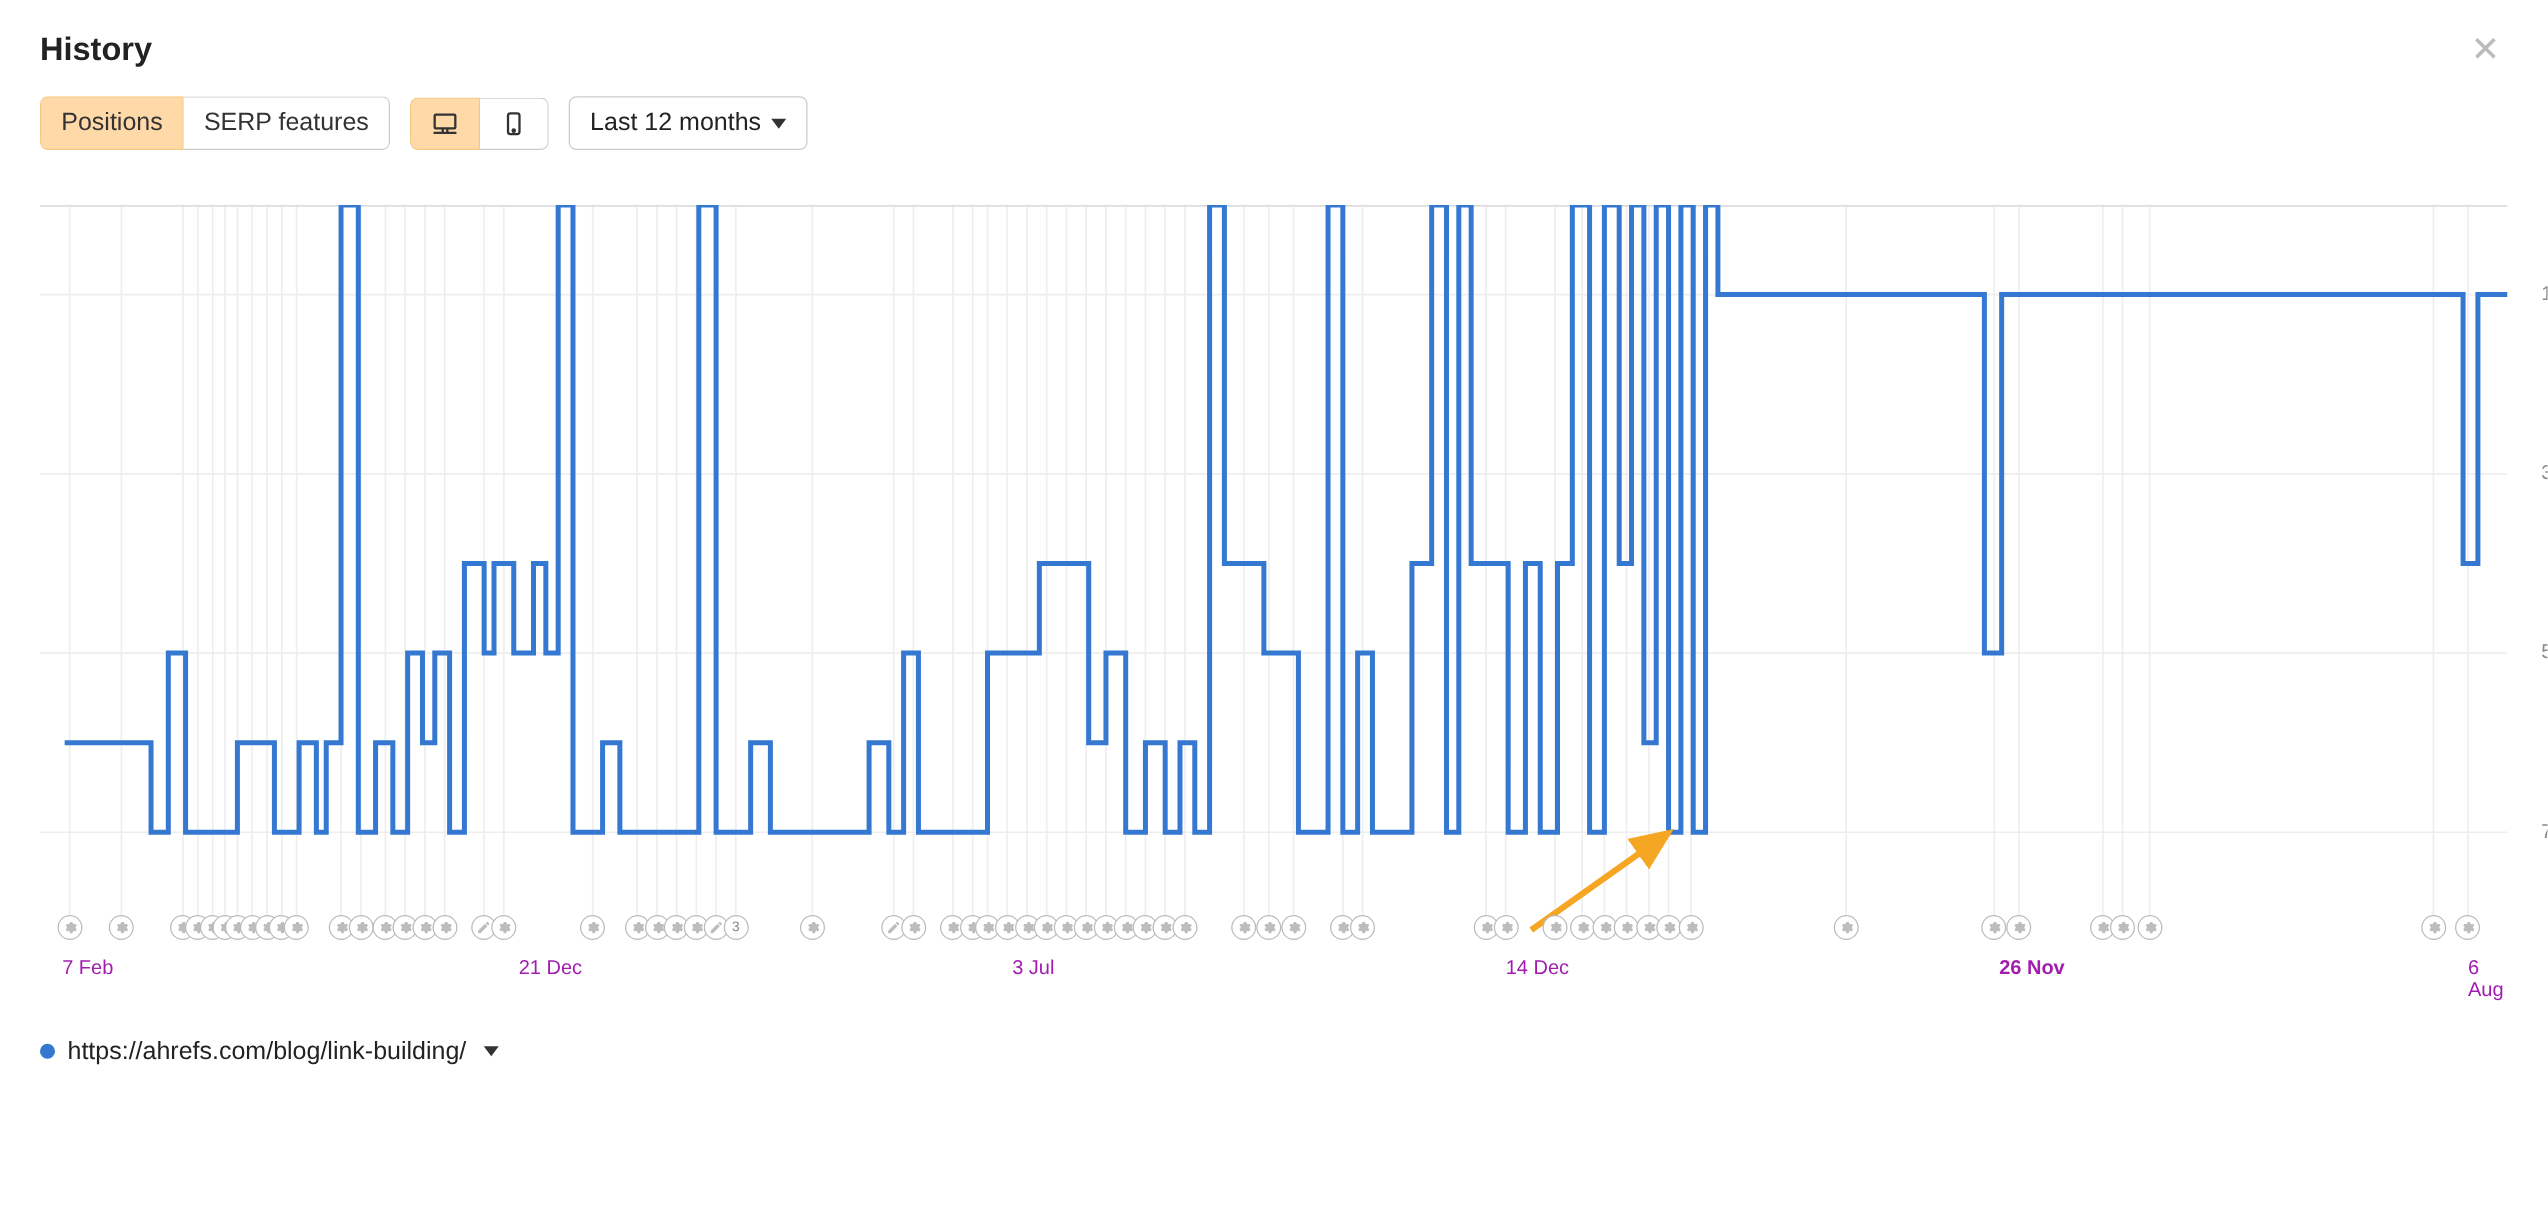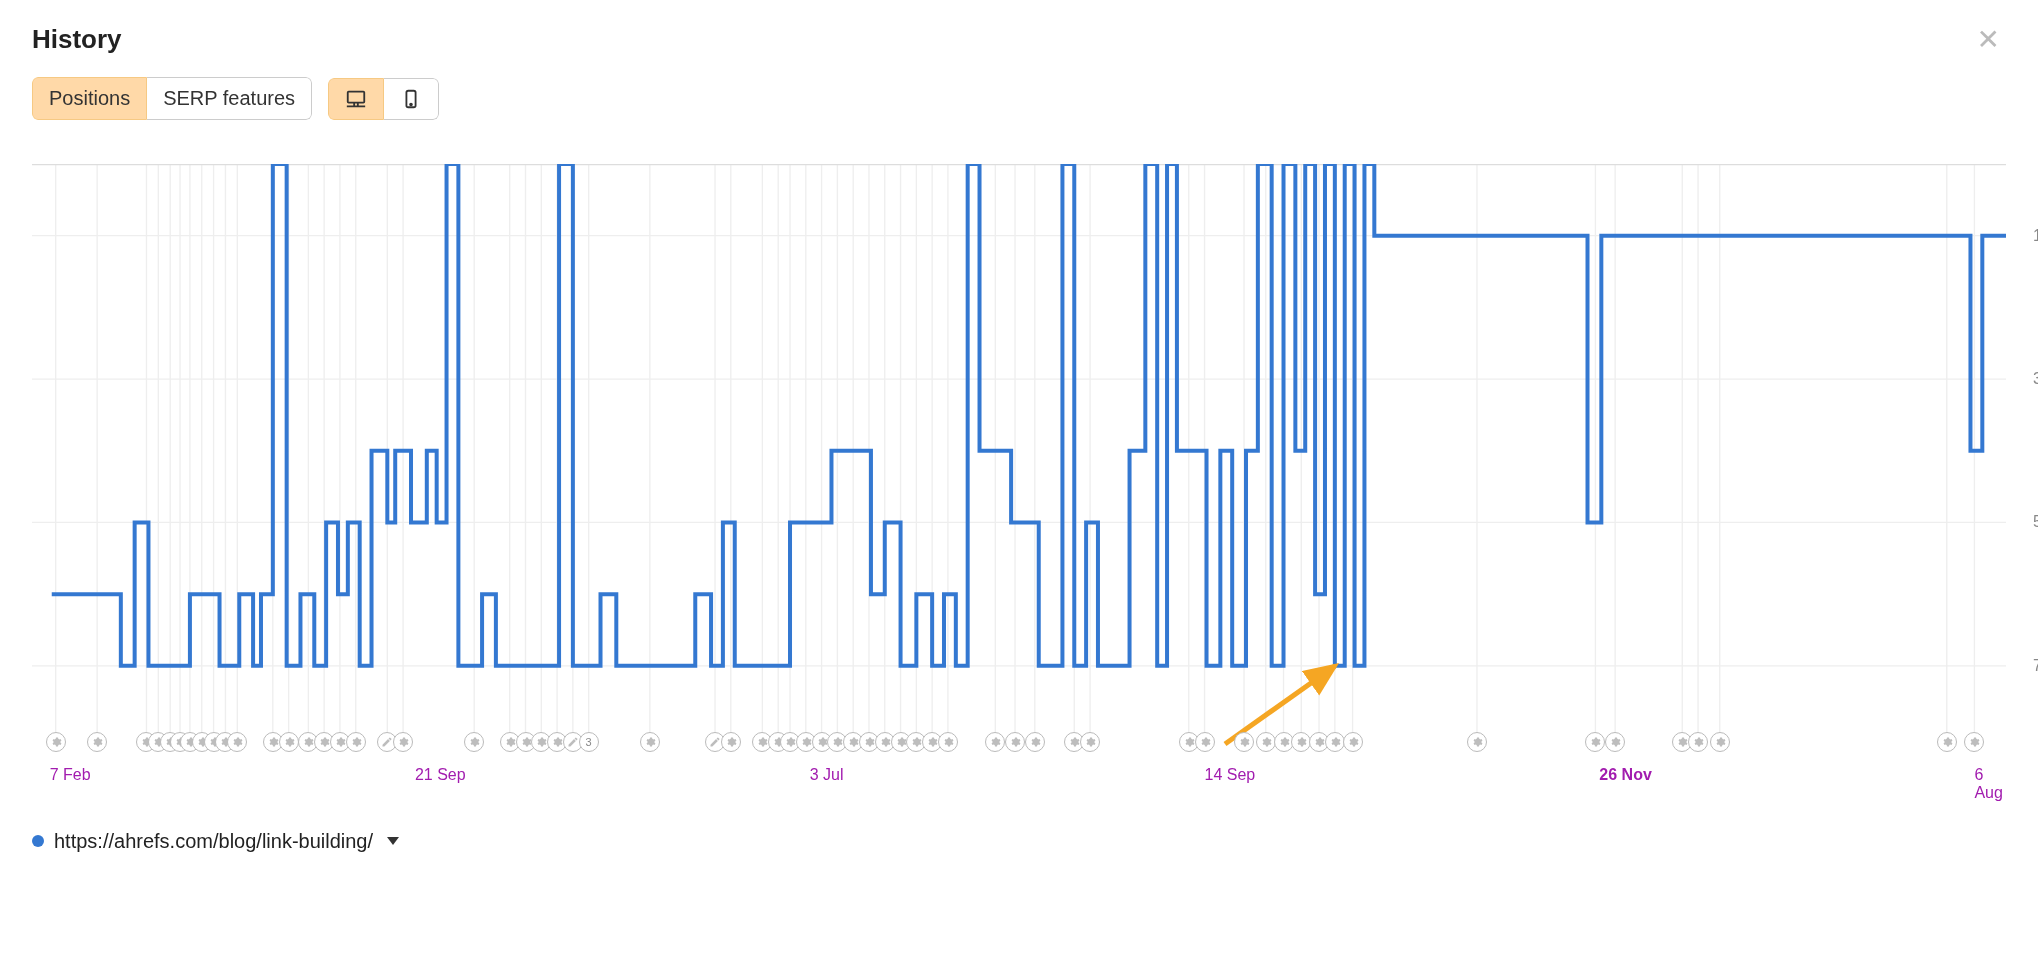--- a/index.html
+++ b/index.html
@@ -65,20 +65,24 @@
           <line x1="10" y1="16" x2="10" y2="20"></line>
           <line x1="14" y1="16" x2="14" y2="20"></line>
         </svg>
     </button>
     <button class="icon" title="mobile">
       <svg viewBox="0 0 24 24" fill="none" stroke="#333" stroke-width="2">
           <rect x="7" y="3" width="10" height="18" rx="2"></rect>
           <circle cx="12" cy="18" r="1" fill="#333"></circle>
         </svg>
     </button>
+  </div>
+  <div class="dropdown">
+    <span>Last 12 months</span>
+    <span class="tri-down"></span>
   </div>
 </div>
 
 <div class="chart-wrap">
   <svg class="chart" id="chart-svg" viewBox="0 0 1480 430" preserveAspectRatio="none">
       <line x1="0" x2="1480" y1="53.75" y2="53.75" stroke="#eee" stroke-width="1"></line>
       <line x1="0" x2="1480" y1="161.25" y2="161.25" stroke="#eee" stroke-width="1"></line>
       <line x1="0" x2="1480" y1="268.75" y2="268.75" stroke="#eee" stroke-width="1"></line>
       <line x1="0" x2="1480" y1="376.25" y2="376.25" stroke="#eee" stroke-width="1"></line>
       <line x1="17.76" x2="17.76" y1="0" y2="430" stroke="#eee" stroke-width="1"></line>
@@ -476,23 +480,23 @@
       </svg>
     </div>
     <div class="gear" style="left: 98.4%;">
       <svg viewBox="0 0 24 24" fill="#888">
         <path d="M12 8a4 4 0 100 8 4 4 0 000-8zm9 4a7 7 0 00-.1-1.2l2-1.6-2-3.4-2.4 1a7 7 0 00-2-1.2L16 3h-4l-.5 2.6a7 7 0 00-2 1.2l-2.4-1-2 3.4 2 1.6A7 7 0 007 12c0 .4 0 .8.1 1.2l-2 1.6 2 3.4 2.4-1a7 7 0 002 1.2L12 21h4l.5-2.6a7 7 0 002-1.2l2.4 1 2-3.4-2-1.6c.1-.4.1-.8.1-1.2z"></path>
       </svg>
     </div>
   </div>
 <div class="xlabels" id="xlabels">
     <div class="xlabel" style="left: 1%;">7 Feb</div>
-    <div class="xlabel" style="left: 19.5%;">21 Sep</div>
+    <div class="xlabel" style="left: 19.5%;">21 Dec</div>
     <div class="xlabel" style="left: 39.5%;">3 Jul</div>
-    <div class="xlabel" style="left: 59.5%;">14 Sep</div>
+    <div class="xlabel" style="left: 59.5%;">14 Dec</div>
     <div class="xlabel" style="left: 79.5%; font-weight: bold;">26 Nov</div>
     <div class="xlabel" style="left: 98.5%;">6 Aug</div>
   </div>
 
 <div class="legend">
   <span class="dot"></span>
   <span>https://ahrefs.com/blog/link-building/</span>
   <span class="tri-down"></span>
 </div>
 

